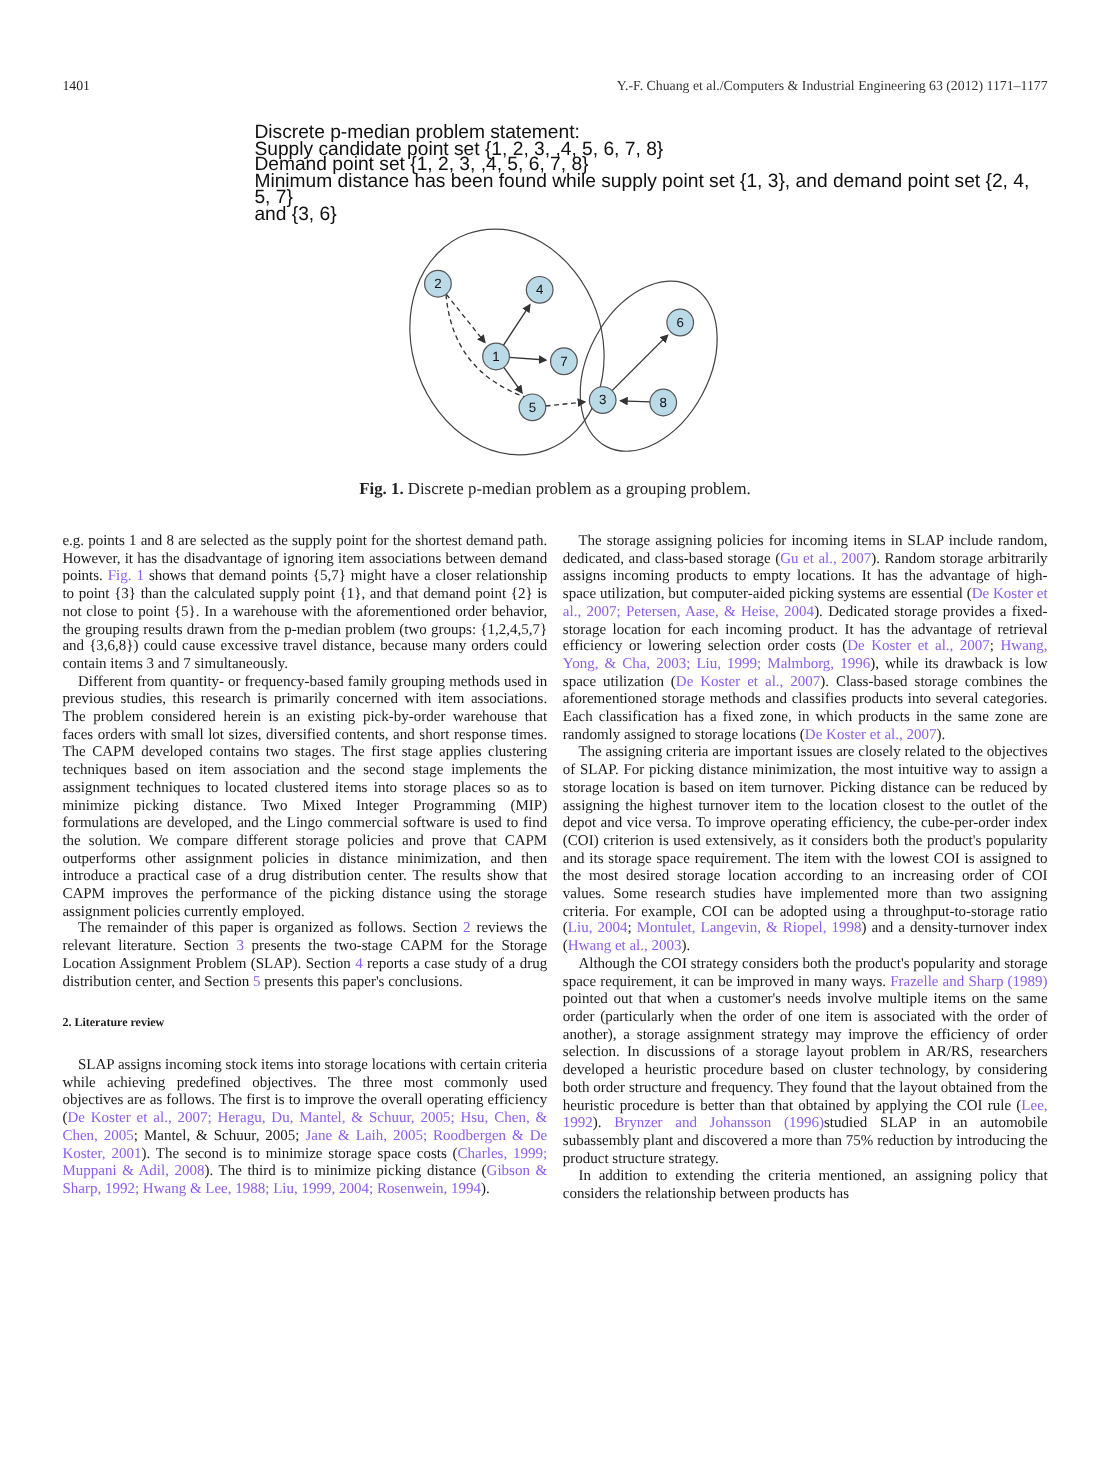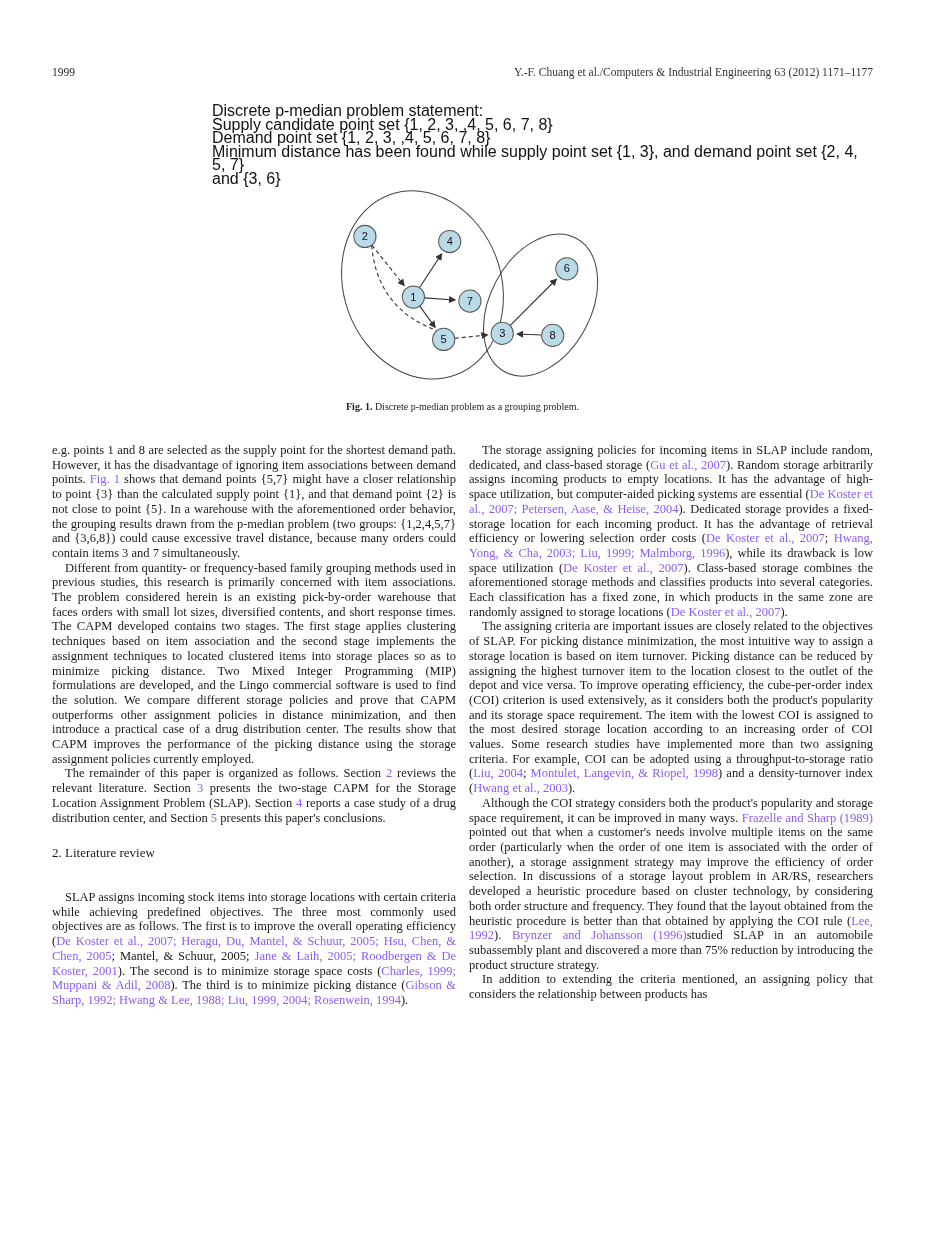--- a/index.html
+++ b/index.html
@@ -17,37 +17,37 @@
   }
 
   .figure-wrap { position:absolute; top:186px; left:0; right:0; text-align:center; }
   .figure-wrap svg { display:inline-block; margin-left:30px; }
   .node { fill:#b9dae6; stroke:#555; stroke-width:1; }
   .node-label { font-family:"Liberation Sans", sans-serif; font-size:11px; text-anchor:middle; fill:#111; }
   .edge { fill:none; stroke:#333; stroke-width:1.1; }
   .edge.dashed { stroke-dasharray:4 3; }
   .blob { fill:none; stroke:#444; stroke-width:1; }
 
-  .caption { position:absolute; top:401px; left:0; right:0; text-align:center; font-size:10px; color:#222; }
+  .caption { position:absolute; top:401px; left:0; right:0; text-align:center; font-size:14px; color:#222; }
   .caption .cap-label { font-weight:bold; }
 
   .columns { position:absolute; top:443px; left:52px; right:52px; display:flex; gap:13px; }
   .col { flex:1; font-size:12.5px; line-height:14.7px; text-align:justify; }
   .col p { margin:0; text-indent:13px; }
   .col p.noindent { text-indent:0; }
   .cite { color:#8b5cf6; }
-  .heading { font-weight:normal; font-size:13px; margin:21px 0 29px 0; text-align:left; }
+  .heading { font-weight:bold; font-size:10px; margin:21px 0 19px 0; text-align:left; }
 </style>
 </head>
 <body>
 
 <div class="page">
 
   <div class="header">
-    <span class="pagenum">1999</span>
+    <span class="pagenum">1401</span>
     <div class="journal">Y.-F. Chuang et al./Computers &amp; Industrial Engineering 63 (2012) 1171–1177</div>
   </div>
 
   <div class="statement">
     <div>Discrete p-median problem statement:</div>
     <div>Supply candidate point set {1, 2, 3, ,4, 5, 6, 7, 8}</div>
     <div>Demand point set {1, 2, 3, ,4, 5, 6, 7, 8}</div>
     <div>Minimum distance has been found while supply point set {1, 3}, and demand point set {2, 4, 5, 7}</div>
     <div>and {3, 6}</div>
   </div>

